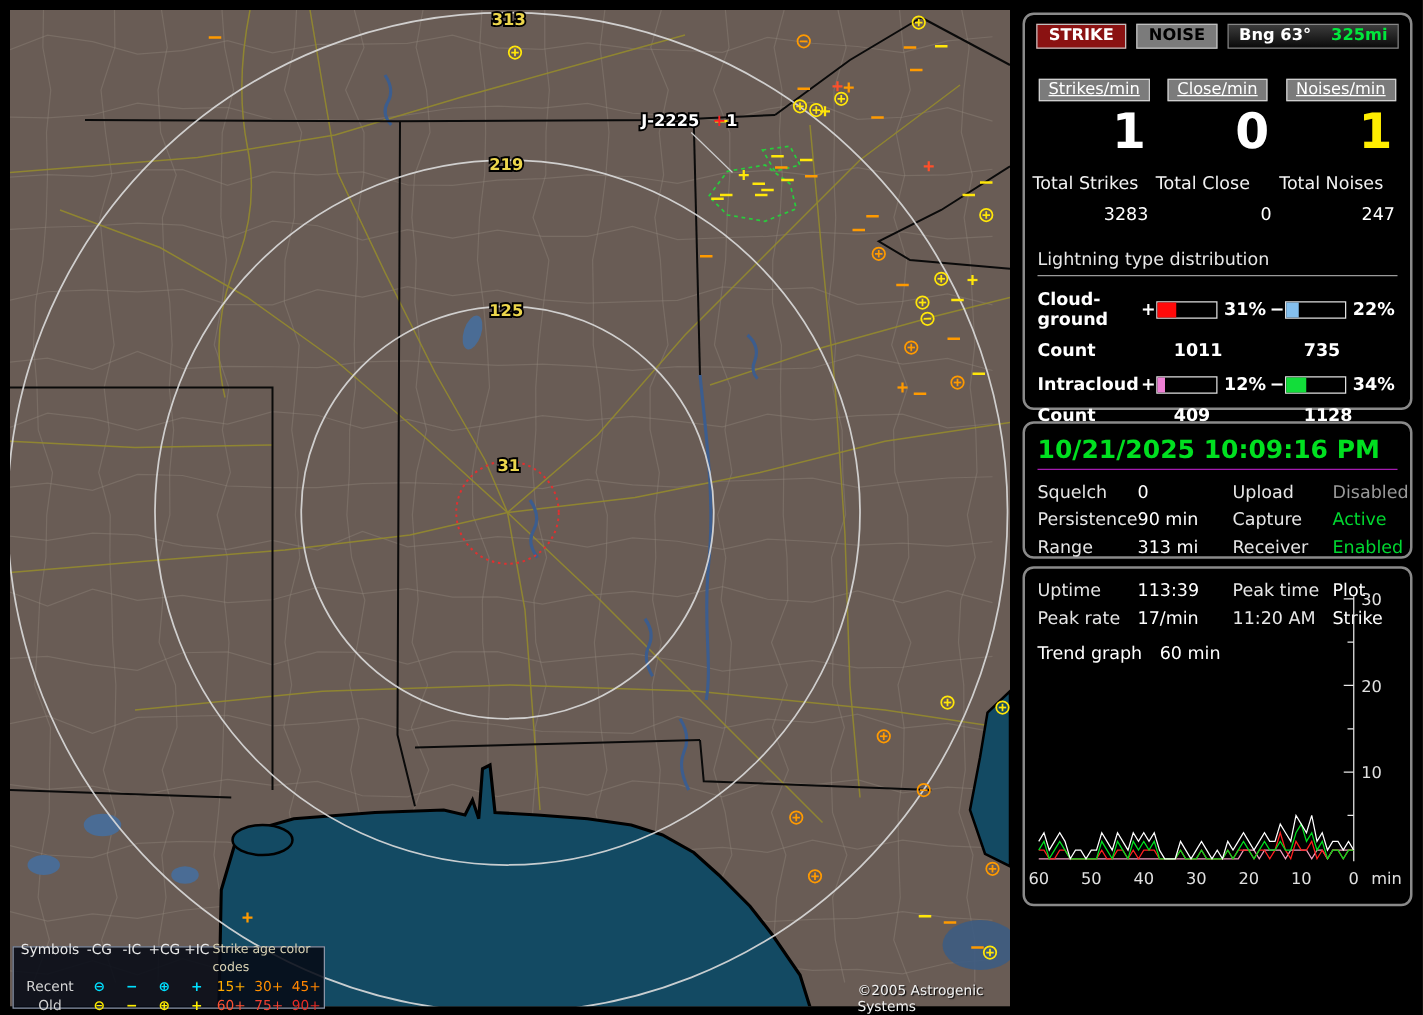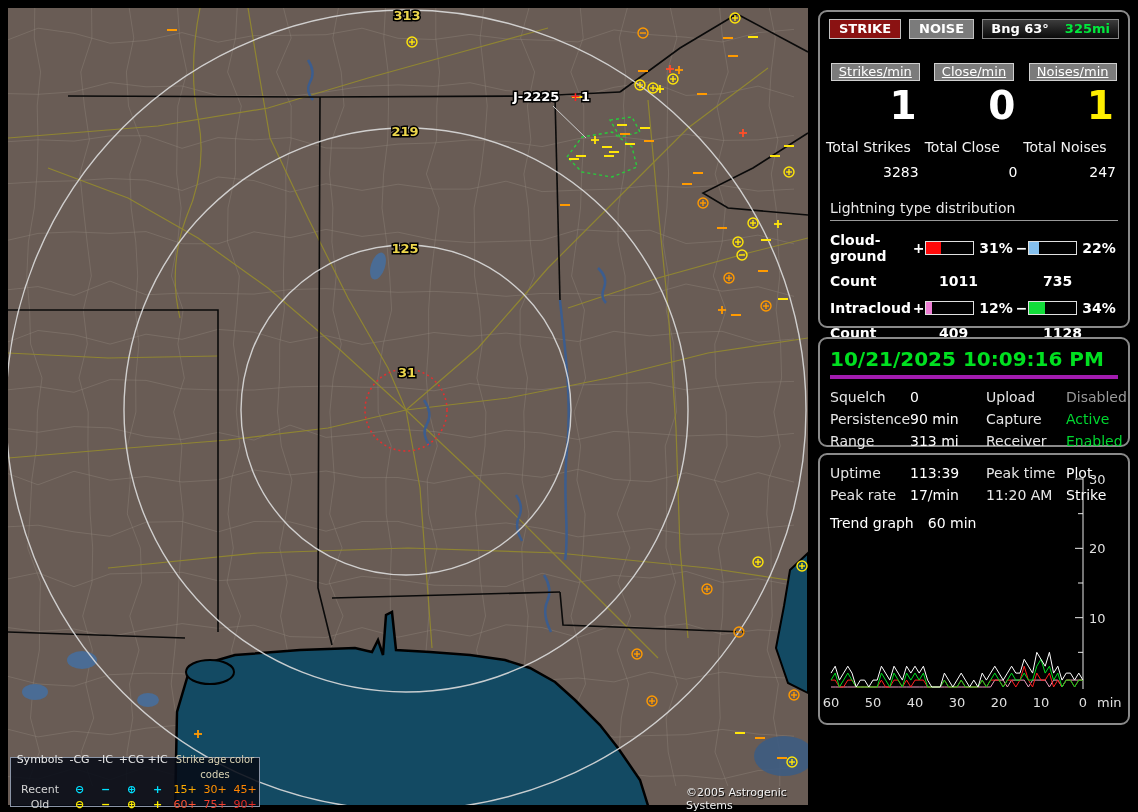--- a/index.html
+++ b/index.html
@@ -8,33 +8,33 @@
   
   .map{position:absolute;left:8px;top:8px;width:800px;height:797px;background:#695c55;}
   .map svg{display:block;}
   .map-legend{position:absolute;left:2px;top:749px;width:250px;height:50px;
       background:rgba(6,10,22,.88);border:1px solid #8a94a6;font-size:11px;line-height:15px;
       display:grid;grid-template-columns:52px 27px 25px 27px 25px 30px 30px 30px;
       align-content:center;padding:1px 3px;box-sizing:border-box;}
   .map-legend .cell{text-align:center;white-space:nowrap;}
   .map-legend .lab{text-align:center;color:#d4d4d4;}
   .map-legend .hdr{color:#e8e8e8;}
-  .map-legend .agehdr{grid-column:6/9;text-align:center;color:#d8d2b4;font-size:10px;}
+  .map-legend .agehdr{grid-column:6/9;color:#d8d2b4;font-size:10px;}
   .copyright{position:absolute;left:678px;top:778px;font-size:11px;color:#f0f0f0;
       text-shadow:1px 1px 1px #000;}
   
   .panel{position:absolute;left:818px;width:312px;background:#000;border:2px solid #8a8a8a;
          border-radius:9px;box-sizing:border-box;}
   .p1{top:10px;height:318px;}
   .p2{top:337px;height:110px;}
   .p3{top:453px;height:272px;}
   .p1-top{display:flex;align-items:center;padding:7px 9px 0 9px;gap:8px;}
   .btn{font-size:13px;font-weight:bold;padding:1px 9px 2px;border:1px solid #c0c0c0;cursor:default;}
   .btn-strike{background:#8a1212;color:#fff;}
-  .btn-noise{background:#7b7b7b;color:#ffffff;}
+  .btn-noise{background:#7b7b7b;color:#000000;}
   .bng{margin-left:auto;display:flex;gap:16px;align-items:center;padding:1px 8px 2px;
        border:1px solid #888;background:linear-gradient(#3c3c3c,#0a0a0a);font-size:13px;font-weight:bold;}
   .bng .dist{color:#00e83c;}
   .counters{display:grid;grid-template-columns:1fr 1fr 1fr;padding:0 6px;margin-top:24px;}
   .ccol{display:flex;flex-direction:column;}
   .clabel{align-self:center;background:#7b7b7b;border:1px solid #cfcfcf;color:#fff;
           font-size:13px;padding:0 7px 1px;text-decoration:underline;}
   .crate{text-align:right;font-size:39px;font-weight:bold;line-height:42px;margin-top:4px;padding-right:8px;}
   .ctotlab{font-size:14px;color:#f2f2f2;margin-top:12px;padding-right:2px;}
   .ctotval{text-align:right;font-size:14px;margin-top:9px;padding-right:6px;}
@@ -44,21 +44,21 @@
   .dl{width:94px;}
   .dsign{width:15px;text-align:center;}
   .dbar{width:54px;height:12px;border:1px solid #e0e0e0;background:#000;position:relative;}
   .dbar .fill{position:absolute;left:0;top:0;bottom:0;}
   .dpct{width:41px;padding-left:5px;}
   .dcount{display:flex;margin-top:9px;font-size:14px;font-weight:bold;}
   .dcl{width:109px;}
   .dc1{width:104px;}
   
   .datetime{margin:8px 10px 0;font-size:20px;font-weight:bold;color:#00e020;
-            border-bottom:4px solid #a21caf;padding-bottom:4px;}
+            border-bottom:1px solid #a21caf;padding-bottom:4px;}
   .grid4{display:grid;grid-template-columns:80px 76px 80px auto;row-gap:6px;
          padding:10px 10px 0;font-size:14px;}
   .grid4 .l{color:#e6e6e6;}
   
   .trendrow{display:flex;gap:14px;padding:12px 10px 0;font-size:14px;}
   .graph{position:absolute;left:3px;bottom:2px;}
   .axis{stroke:#e8e8e8;stroke-width:1;}
   .ticktext{fill:#e0e0e0;font-size:13px;font-family:"DejaVu Sans",sans-serif;}
 </style>
 </head>

